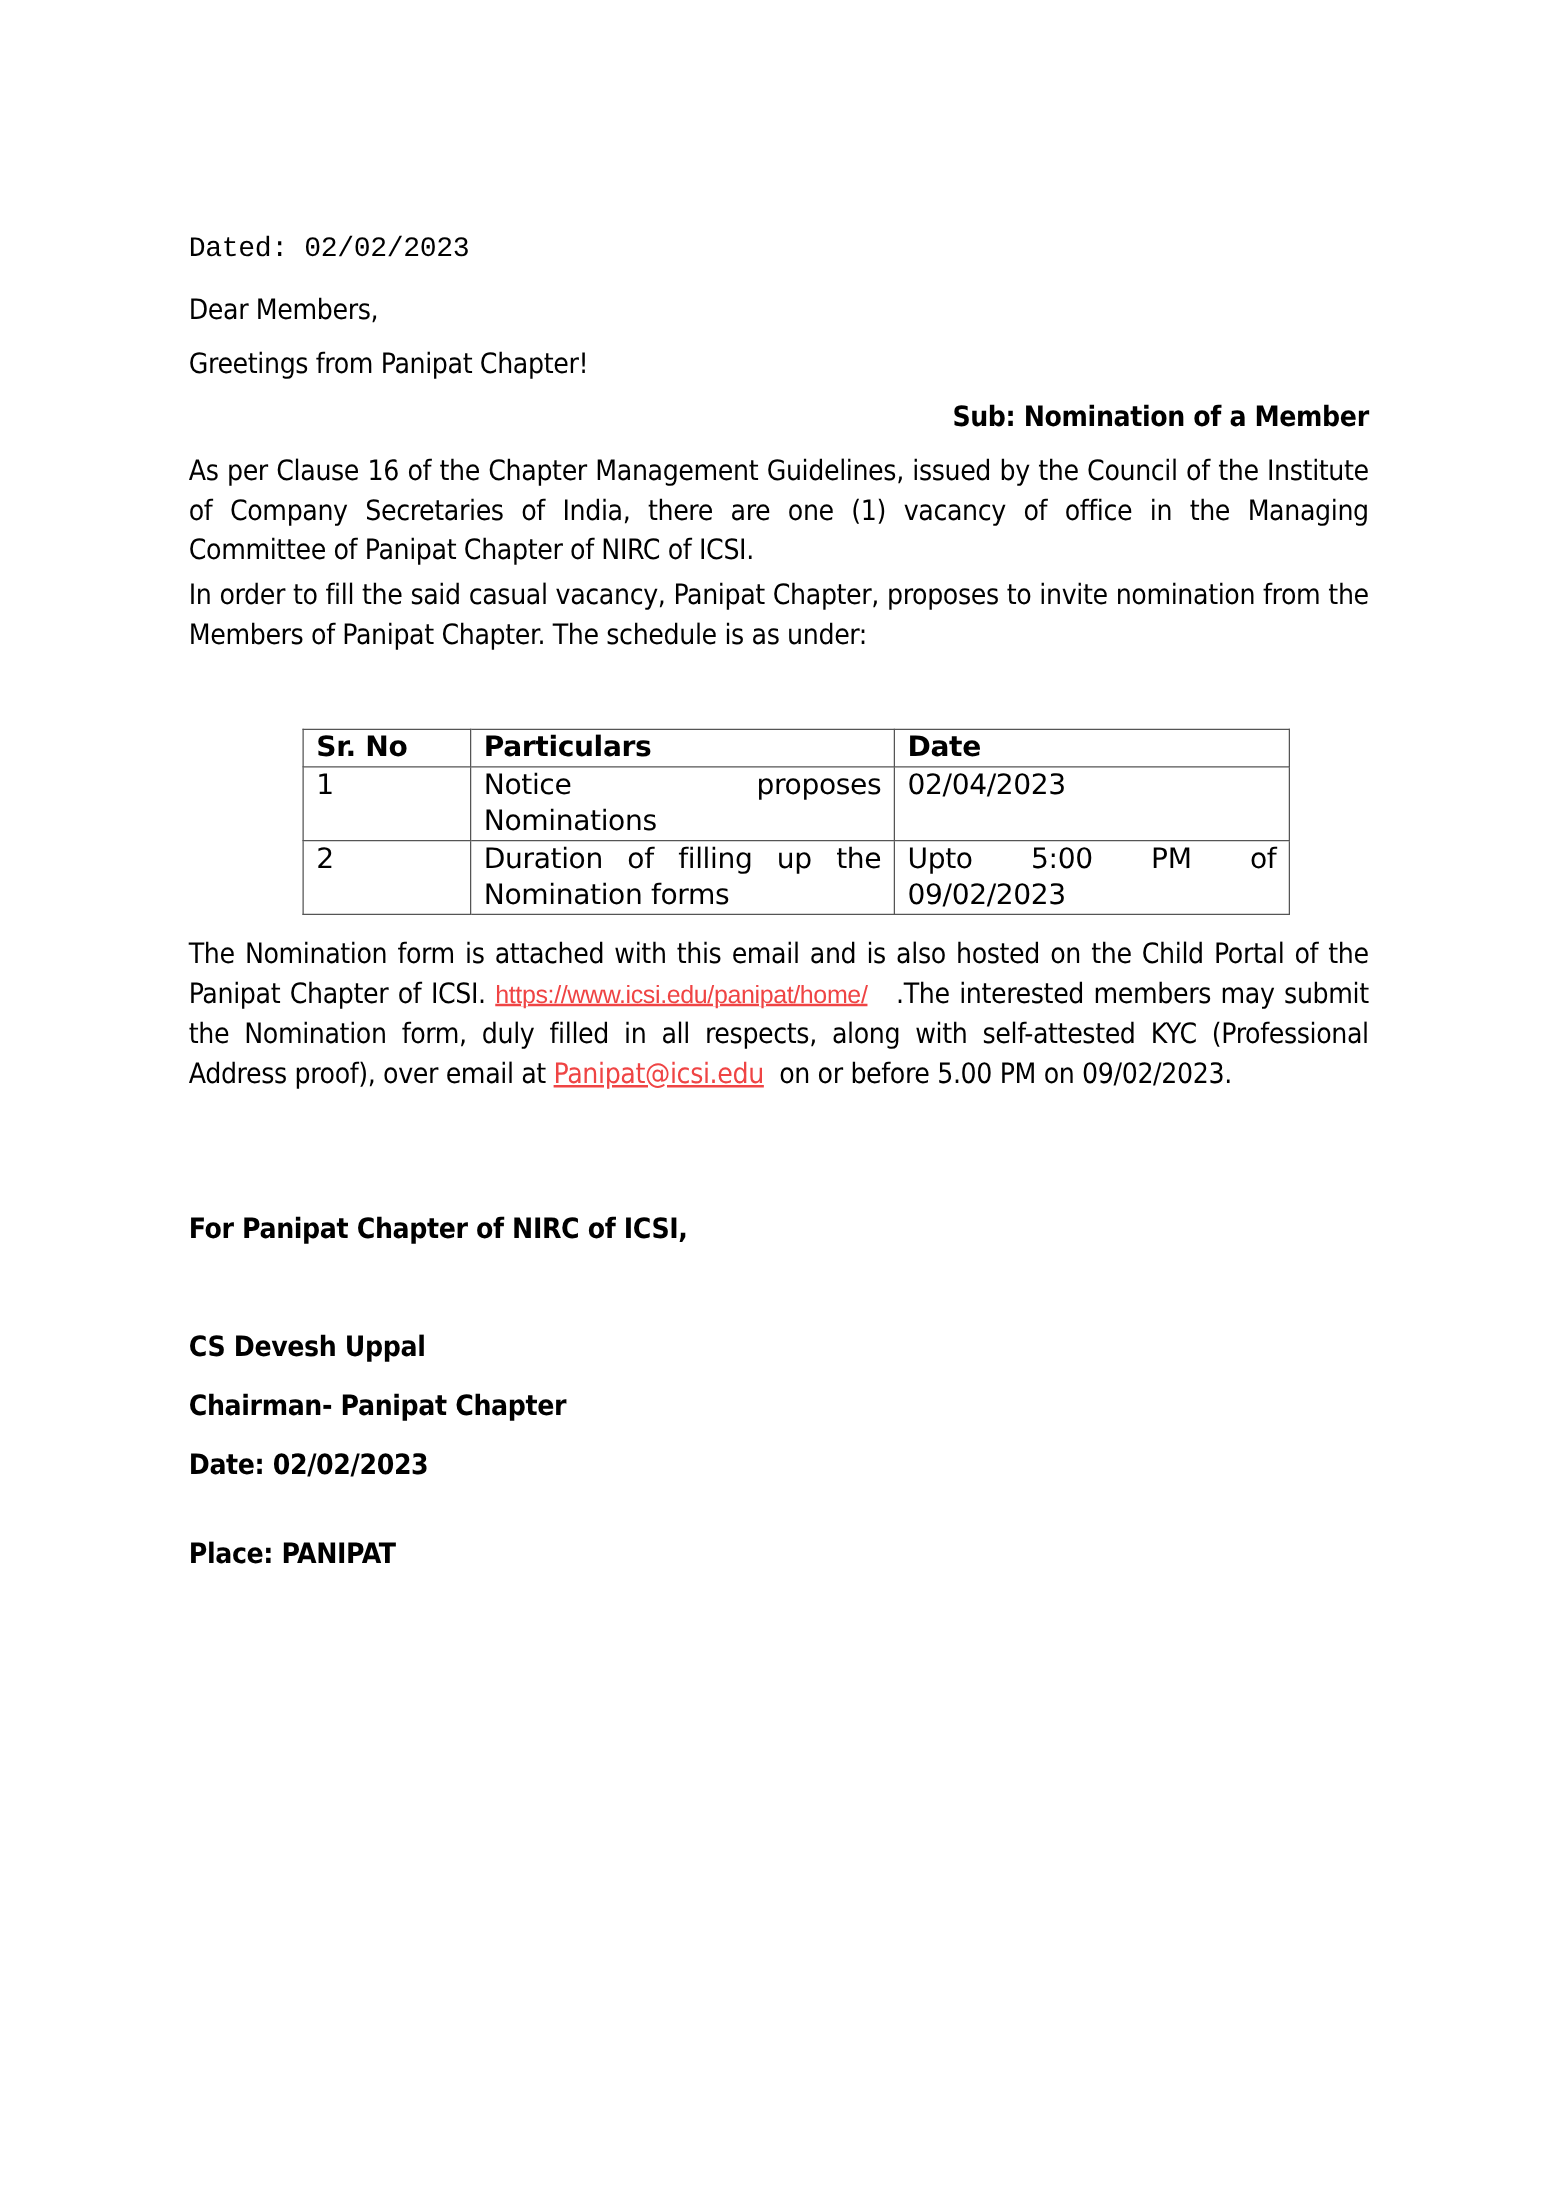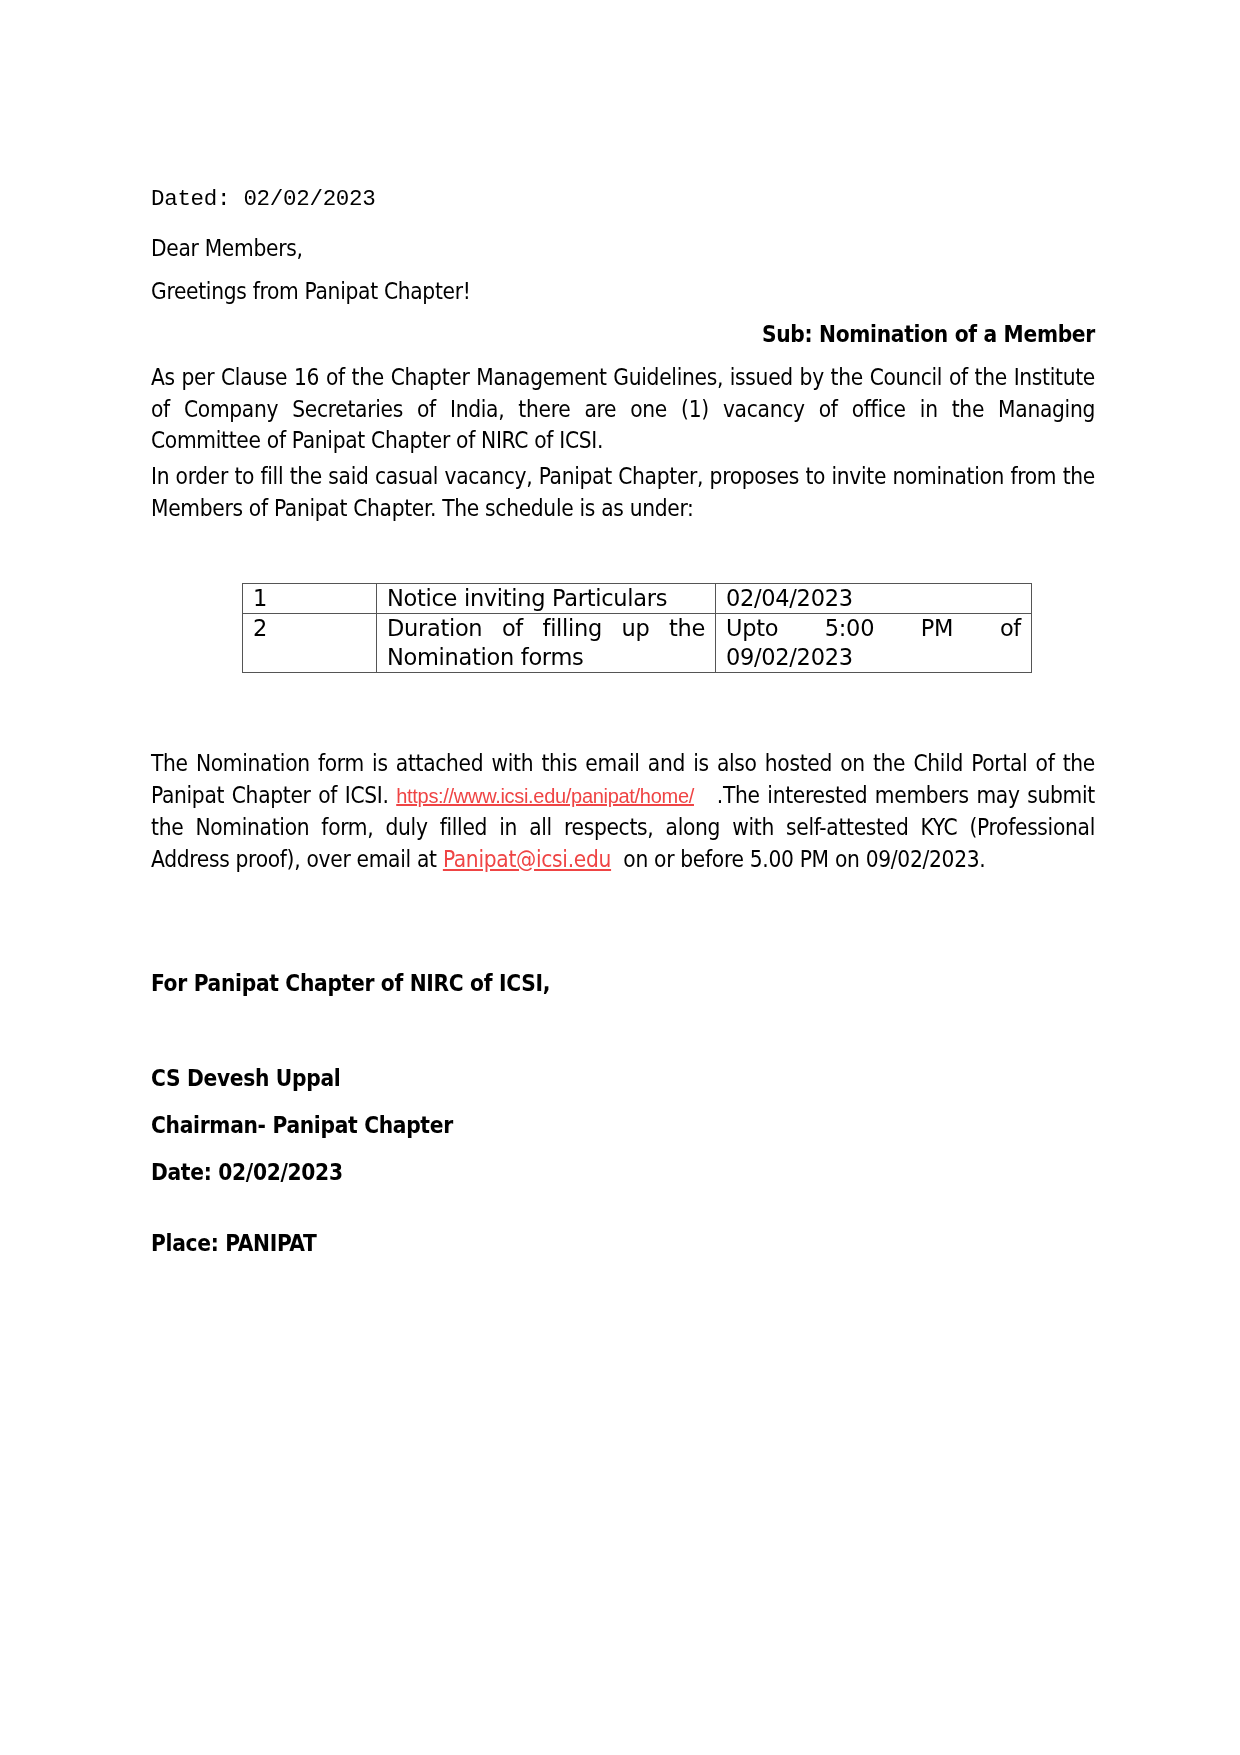--- a/index.html
+++ b/index.html
@@ -40,23 +40,28 @@
   <div class="p" style="top:184px;font-family:Liberation Mono, monospace;">Dated: 02/02/2023</div>
   <div class="p" style="top:233px;">Dear Members,</div>
   <div class="p" style="top:276px;">Greetings from Panipat Chapter!</div>
   <div class="p bold center" style="top:319px;">Sub: Nomination of a Member</div>
 
   <div class="p just" style="top:362px;">As per Clause 16 of the Chapter Management Guidelines, issued by the Council of the Institute of Company Secretaries of India, there are one (1) vacancy of office in the Managing Committee of Panipat Chapter of NIRC of ICSI.</div>
   <div class="p just" style="top:461px;">In order to fill the said casual vacancy, Panipat Chapter, proposes to invite nomination from the Members of Panipat Chapter. The schedule is as under:</div>
 
   <table class="sched">
     <tbody>
+        <tr class="head">
+      <td class="col1">Sr. No</td>
+      <td class="col2">Particulars</td>
+      <td class="col3">Date</td>
+    </tr>
     <tr>
       <td class="col1">1</td>
-      <td class="col2">Notice inviting Particulars</td>
+      <td class="col2">Notice proposes Nominations</td>
       <td class="col3">02/04/2023</td>
     </tr>
     <tr>
       <td class="col1">2</td>
       <td class="col2">Duration of filling up the Nomination forms</td>
       <td class="col3">
         <span class="jline">Upto 5:00 PM of</span>
         <span>09/02/2023</span>
       </td>
     </tr>

